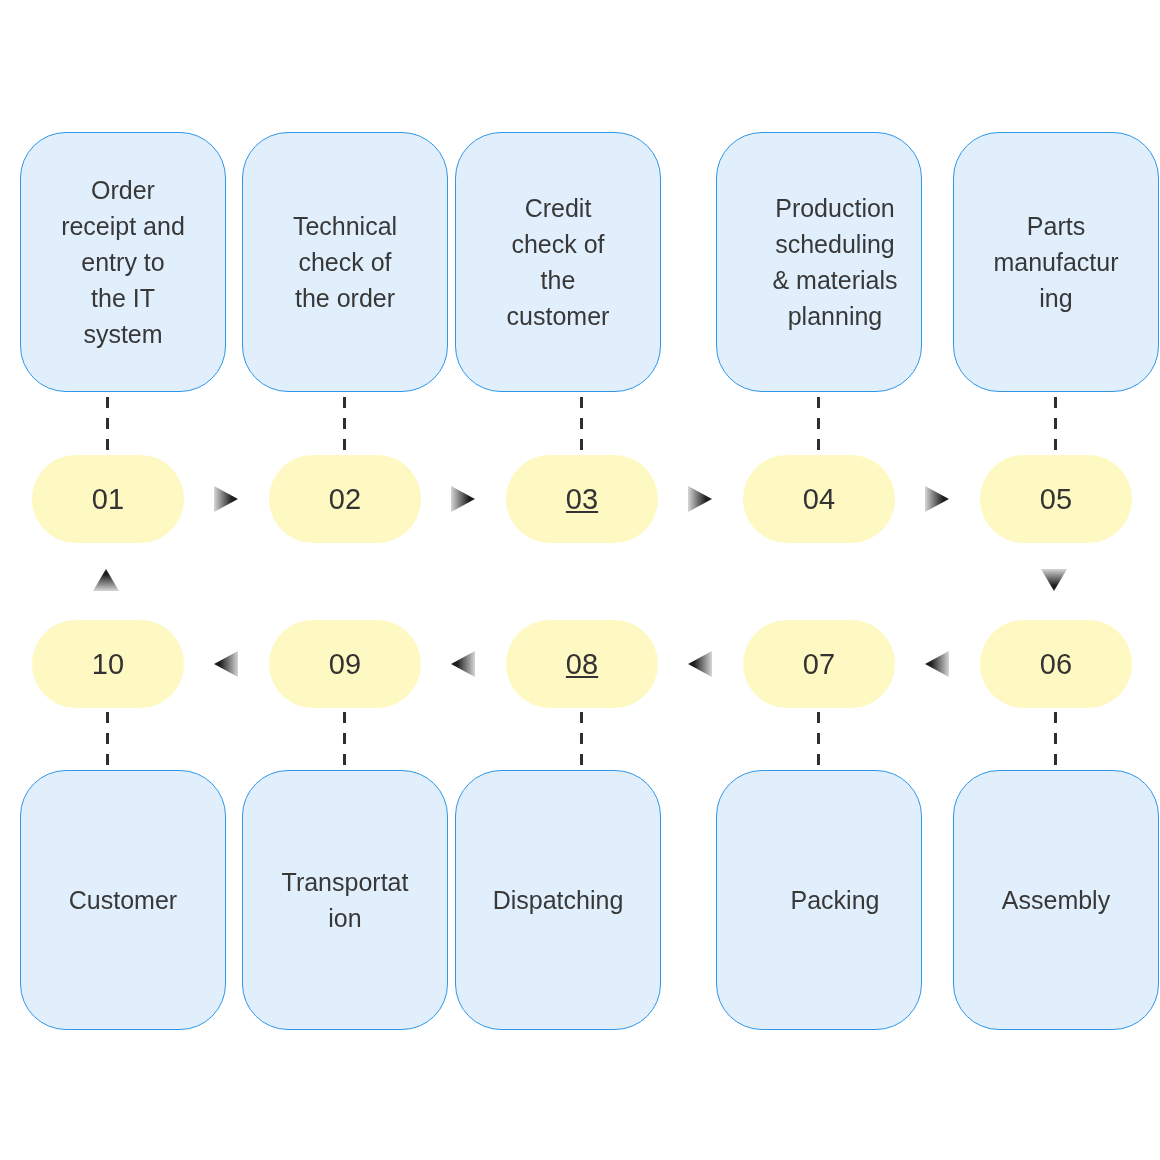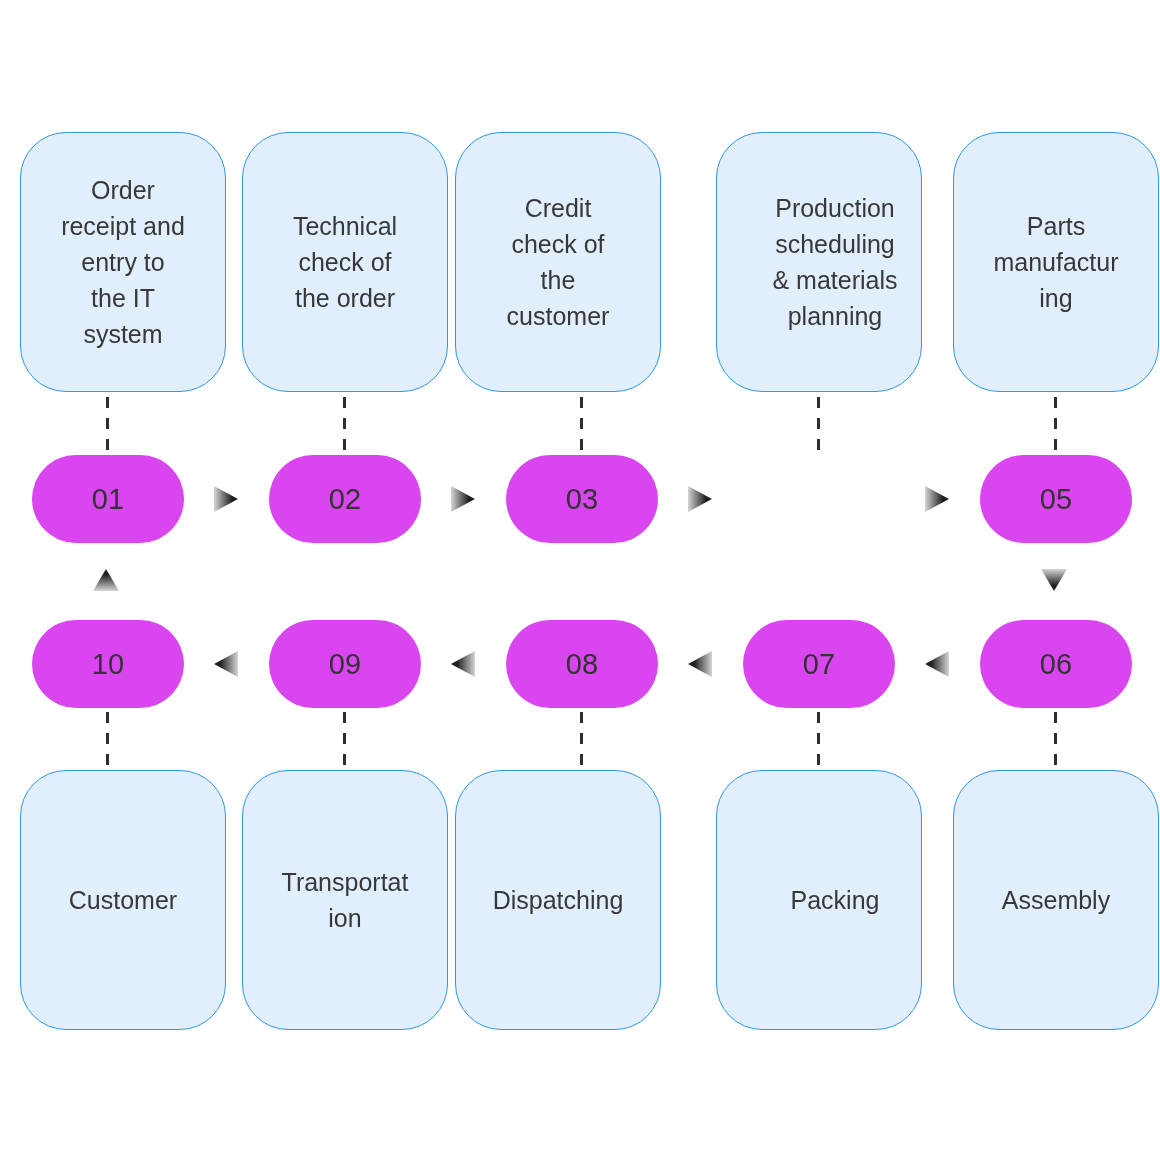--- a/index.html
+++ b/index.html
@@ -26,27 +26,27 @@
   }
   .row-top{top:132px;}
   .row-bottom{top:770px;}
   .col1{left:20px;}  .col2{left:242px;} .col3{left:455px;}
   .col4{left:716px;padding-left:32px;}.col5{left:953px;}
 
   
   .pill{
     position:absolute;
     width:152px;height:88px;
-    background:#d946ef;
+    background:#fef9c3;
     border-radius:44px;
     display:flex;align-items:center;justify-content:center;
     font-size:29px;color:#333333;
   }
   .pr1{top:455px;} .pr2{top:620px;}
-  .pc1{left:32px;} .pc2{left:269px;} .pc3{left:506px;}
+  .pc1{left:32px;} .pc2{left:269px;} .pc3{left:506px;text-decoration:underline;}
   .pc4{left:743px;}.pc5{left:980px;}
 
   
   .vdash{
     position:absolute;
     width:3px;height:56px;
     background:repeating-linear-gradient(to bottom,#2e2e2e 0 11px,transparent 11px 21px);
   }
   .vt{top:397px;} .vb{top:712px;}
   .vc1{left:106px;} .vc2{left:343px;} .vc3{left:580px;}
@@ -103,20 +103,21 @@
 
   <div class="vdash vt vc1"></div>
   <div class="vdash vt vc2"></div>
   <div class="vdash vt vc3"></div>
   <div class="vdash vt vc4"></div>
   <div class="vdash vt vc5"></div>
 
   <div class="pill pr1 pc1">01</div>
   <div class="pill pr1 pc2">02</div>
   <div class="pill pr1 pc3">03</div>
+  <div class="pill pr1 pc4">04</div>
   <div class="pill pr1 pc5">05</div>
 
   <div class="arr arr-right ar1"></div>
   <div class="arr arr-right ar2"></div>
   <div class="arr arr-right ar3"></div>
   <div class="arr arr-right ar4"></div>
 
   <div class="arr arr-up"></div>
   <div class="arr arr-down"></div>
 

